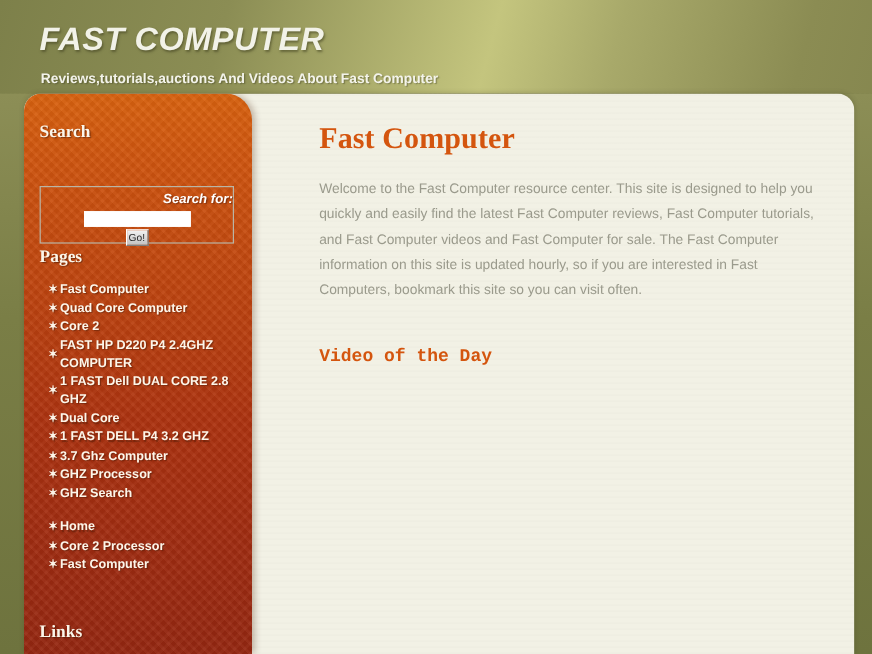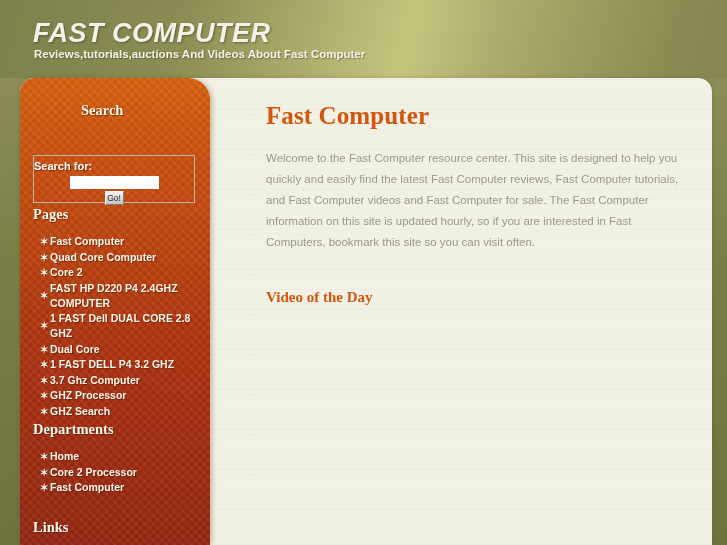--- a/index.html
+++ b/index.html
@@ -65,21 +65,21 @@
     font-weight: bold;
     font-style: italic;
     letter-spacing: 0.5px;
     color: #f2f2e8;
     text-shadow: 1px 1px 2px rgba(60,60,30,0.55);
     white-space: nowrap;
   }
   #site-tagline {
     position: absolute;
     left: 34px;
-    top: 48px;
+    top: 60px;
     font-family: "Liberation Sans", sans-serif;
     font-size: 11.5px;
     font-weight: bold;
     color: #f3f3ea;
     text-shadow: 1px 1px 1px rgba(60,60,30,0.45);
     white-space: nowrap;
   }
 
   
   #content-card {
@@ -152,27 +152,28 @@
     position: absolute;
     left: 13px;
     top: 53px;
     width: 162px;
     height: 48px;
     border: 1px solid #b9b5a6;
     box-sizing: border-box;
   }
   #search-label {
     display: block;
-    text-align: left;
+    text-align: right;
     font-family: "Liberation Sans", sans-serif;
     font-size: 11px;
     font-weight: bold;
     color: #ffffff;
     text-shadow: 1px 1px 1px rgba(80,25,5,0.6);
     margin-top: 4px;
+    font-style: italic;
   }
   #search-input {
     display: block;
     margin: 4px auto 0 auto;
     width: 89px;
     height: 13px;
     border: 1px solid #ffffff;
     background: #ffffff;
     font-family: "Liberation Sans", sans-serif;
     font-size: 10px;
@@ -246,21 +247,21 @@
   }
   #main-paragraph {
     font-family: "Liberation Sans", sans-serif;
     font-size: 11.5px;
     line-height: 21px;
     color: #9a9a8c;
     margin: 0 0 36px 0;
     max-width: 440px;
   }
   #video-heading {
-    font-family: Liberation Serif, serif;
+    font-family: Liberation Mono, monospace;
     font-size: 15px;
     font-weight: bold;
     color: #d4550e;
     margin: 0;
   }
   #video-slot {
     margin-top: 14px;
     width: 400px;
     height: 180px;
   }
@@ -276,21 +277,21 @@
   <div id="header">
     <div id="site-title">FAST COMPUTER</div>
     <div id="site-tagline">Reviews,tutorials,auctions And Videos About Fast Computer</div>
   </div>
 
   <div id="content-card">
 
     <div id="sidebar">
       <div class="sb-inner">
 
-        <div style="position:absolute; left:0; top:24px; width:190px;padding-left:48px;">
+        <div style="position:absolute; left:0; top:24px; width:190px;">
           <div class="sb-heading">Search</div>
           <div id="search-widget">
             <span id="search-label">Search for:</span>
             <input id="search-input" type="text" placeholder="" style="">
             <button id="search-go">Go!</button>
           </div>
         </div>
 
         <div style="position:absolute; left:0; top:128px; width:190px;">
           <div class="sb-heading">Pages</div>
@@ -302,21 +303,20 @@
               <li class="two-line"><span class="bullet">✶</span><span>1 FAST Dell DUAL CORE 2.8 GHZ</span></li>
               <li><span class="bullet">✶</span><span>Dual Core</span></li>
               <li><span class="bullet">✶</span><span>1 FAST DELL P4 3.2 GHZ</span></li>
               <li><span class="bullet">✶</span><span>3.7 Ghz Computer</span></li>
               <li><span class="bullet">✶</span><span>GHZ Processor</span></li>
               <li><span class="bullet">✶</span><span>GHZ Search</span></li>
             </ul>
         </div>
 
         <div style="position:absolute; left:0; top:343px; width:190px;">
-          <div class="sb-heading">Departments</div>
           <ul class="sb-list" id="departments-list" style="margin-top:11px;">
               <li><span class="bullet">✶</span><span>Home</span></li>
               <li><span class="bullet">✶</span><span>Core 2 Processor</span></li>
               <li><span class="bullet">✶</span><span>Fast Computer</span></li>
             </ul>
         </div>
 
         <div style="position:absolute; left:0; top:441px; width:190px;">
           <div class="sb-heading">Links</div>
           <ul class="sb-list" id="links-list" style="margin-top:11px;"></ul>

